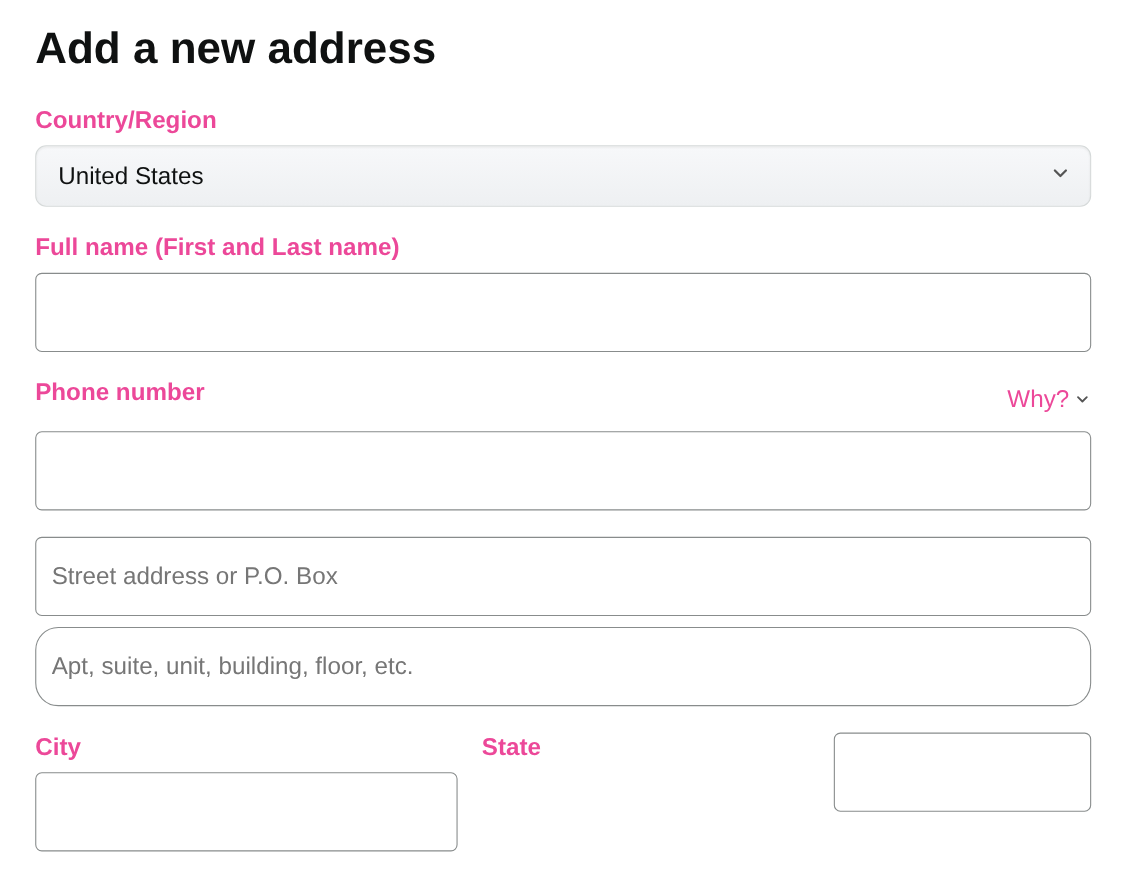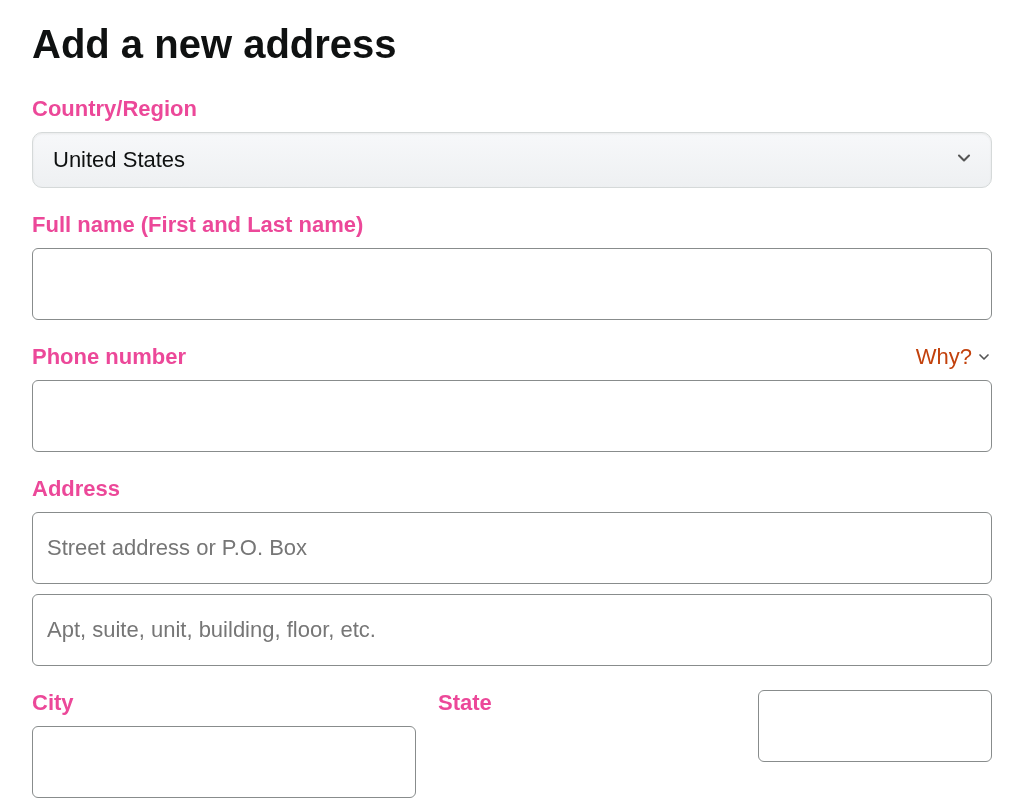--- a/index.html
+++ b/index.html
@@ -29,24 +29,24 @@
       margin-bottom: 10px;
       color: #ec4899;
     }
     .label-row {
       display: flex;
       justify-content: space-between;
       align-items: center;
       margin-bottom: 10px;
     }
     .label-row .form-label {
-      margin-bottom: 0;
+      margin-bottom: 12px;
     }
     .why-link {
-      color: #c2410c;
+      color: #ec4899;
       font-size: 22px;
       font-weight: 400;
       cursor: pointer;
       display: flex;
       align-items: center;
       gap: 4px;
     }
     .why-link .chev {
       display: inline-flex;
       align-items: center;
@@ -87,20 +87,21 @@
       padding: 0 14px;
       font-size: 22px;
       color: #0f1111;
       outline: none;
     }
     .text-input::placeholder {
       color: #767676;
     }
     .text-input + .text-input {
       margin-top: 10px;
+      border-radius: 21px;
     }
     .row {
       display: flex;
       gap: 22px;
     }
     .col-city {
       flex: 0 0 40%;
     }
     .col-state {
       flex: 0 0 31%;
@@ -151,21 +152,20 @@
         <svg width="16" height="16" viewBox="0 0 24 24" fill="none" stroke="#555" stroke-width="2.5" stroke-linecap="round" stroke-linejoin="round">
             <polyline points="6 9 12 15 18 9"></polyline>
           </svg>
       </span>
     </span>
   </div>
   <input type="text" class="text-input" value="" style="">
 </div>
 
 <div class="form-group">
-  <label class="form-label">Address</label>
   <input type="text" class="text-input" placeholder="Street address or P.O. Box" style="">
   <input type="text" class="text-input" placeholder="Apt, suite, unit, building, floor, etc." style="">
 </div>
 
 <div class="row">
   <div class="col-city">
     <label class="form-label">City</label>
     <input type="text" class="text-input" value="" style="">
   </div>
   <div class="col-state">

